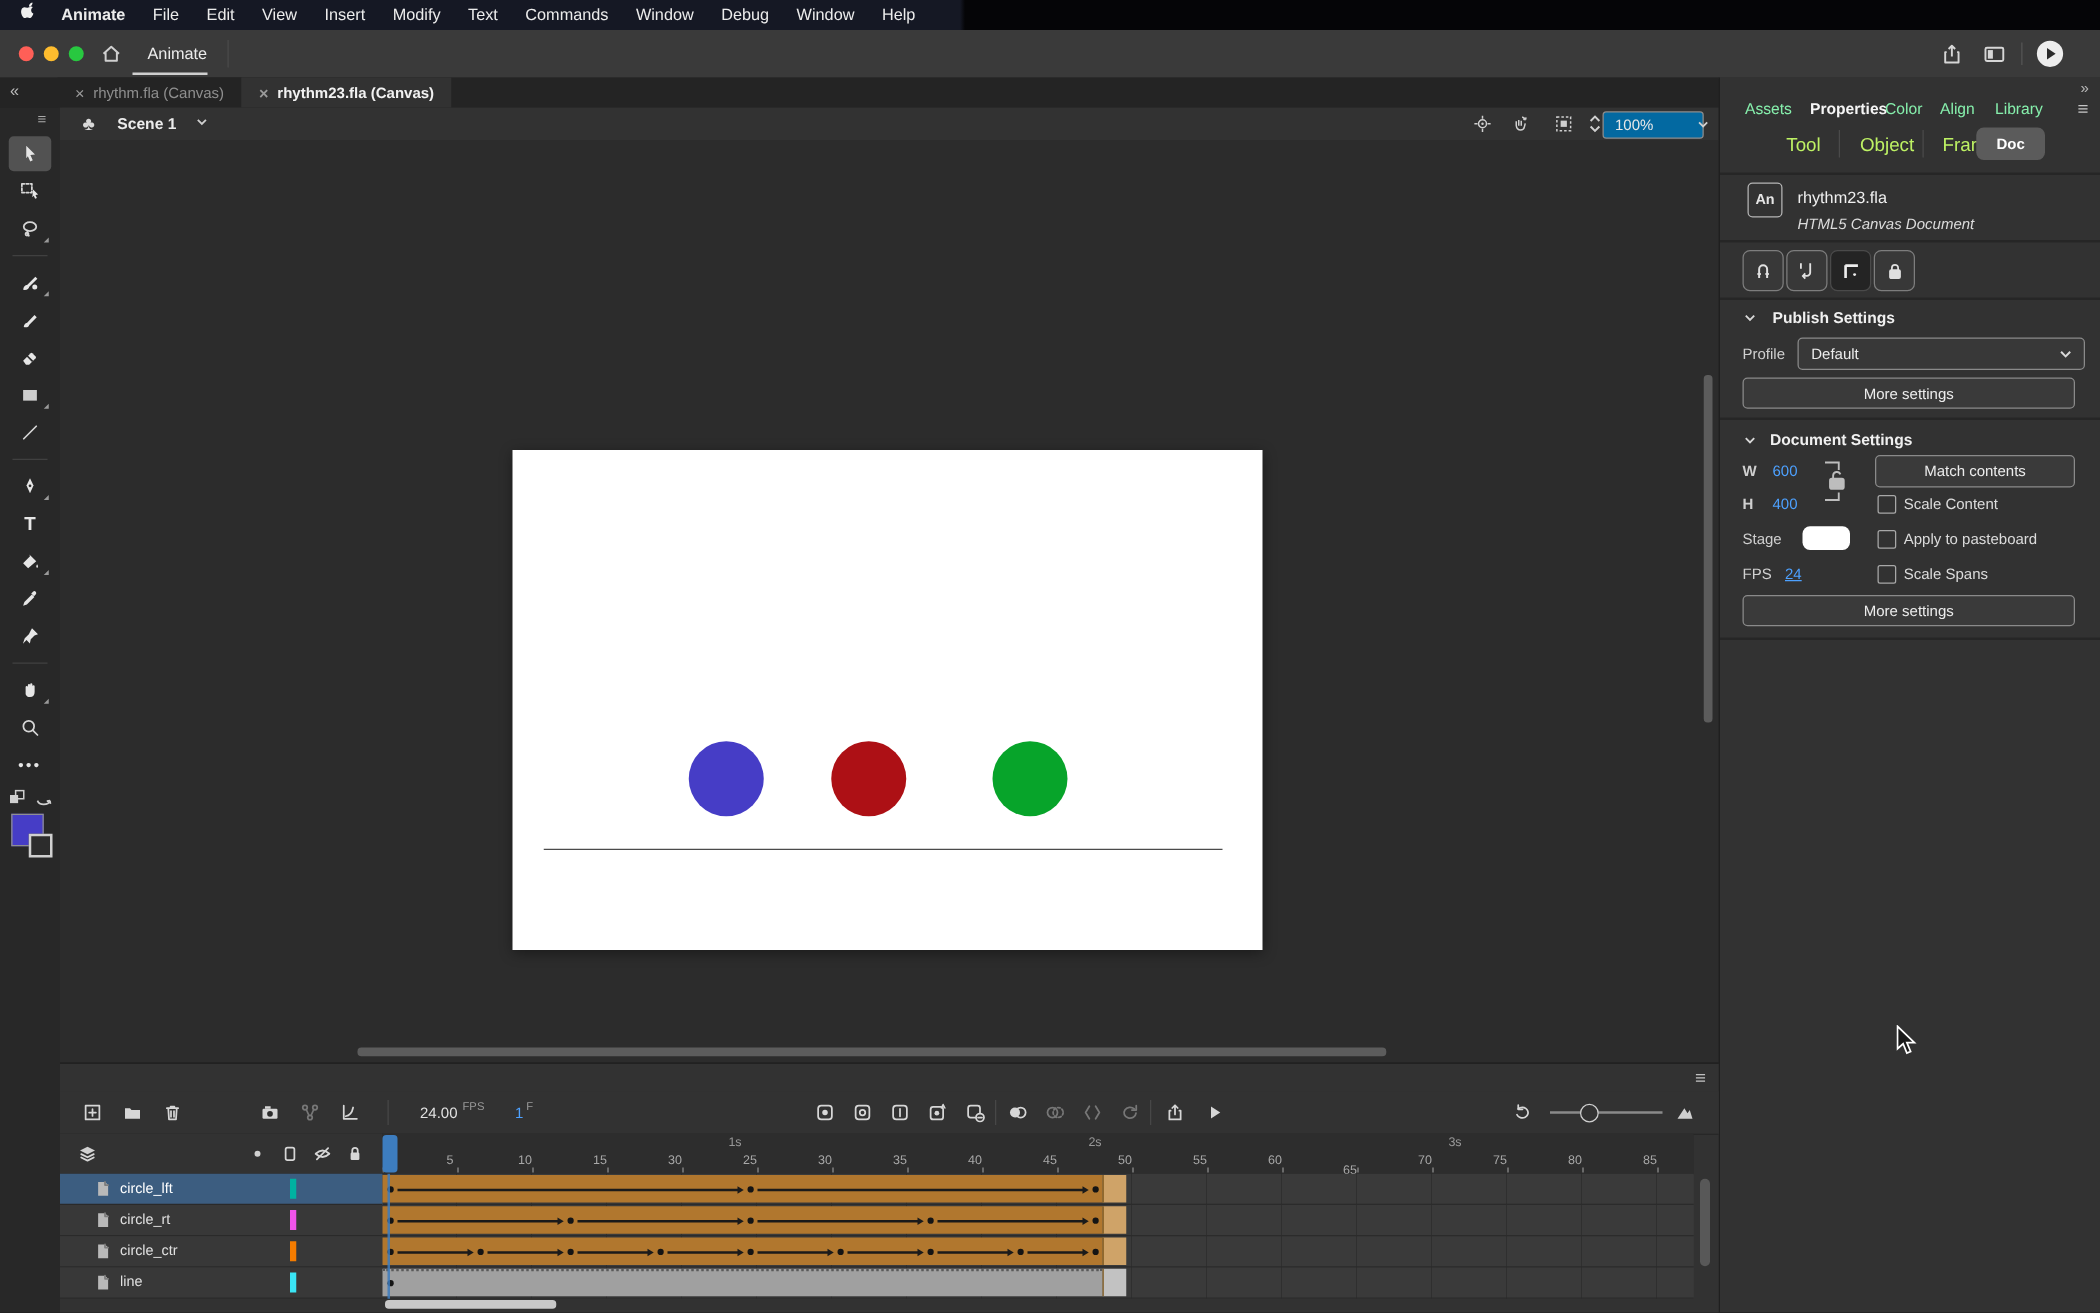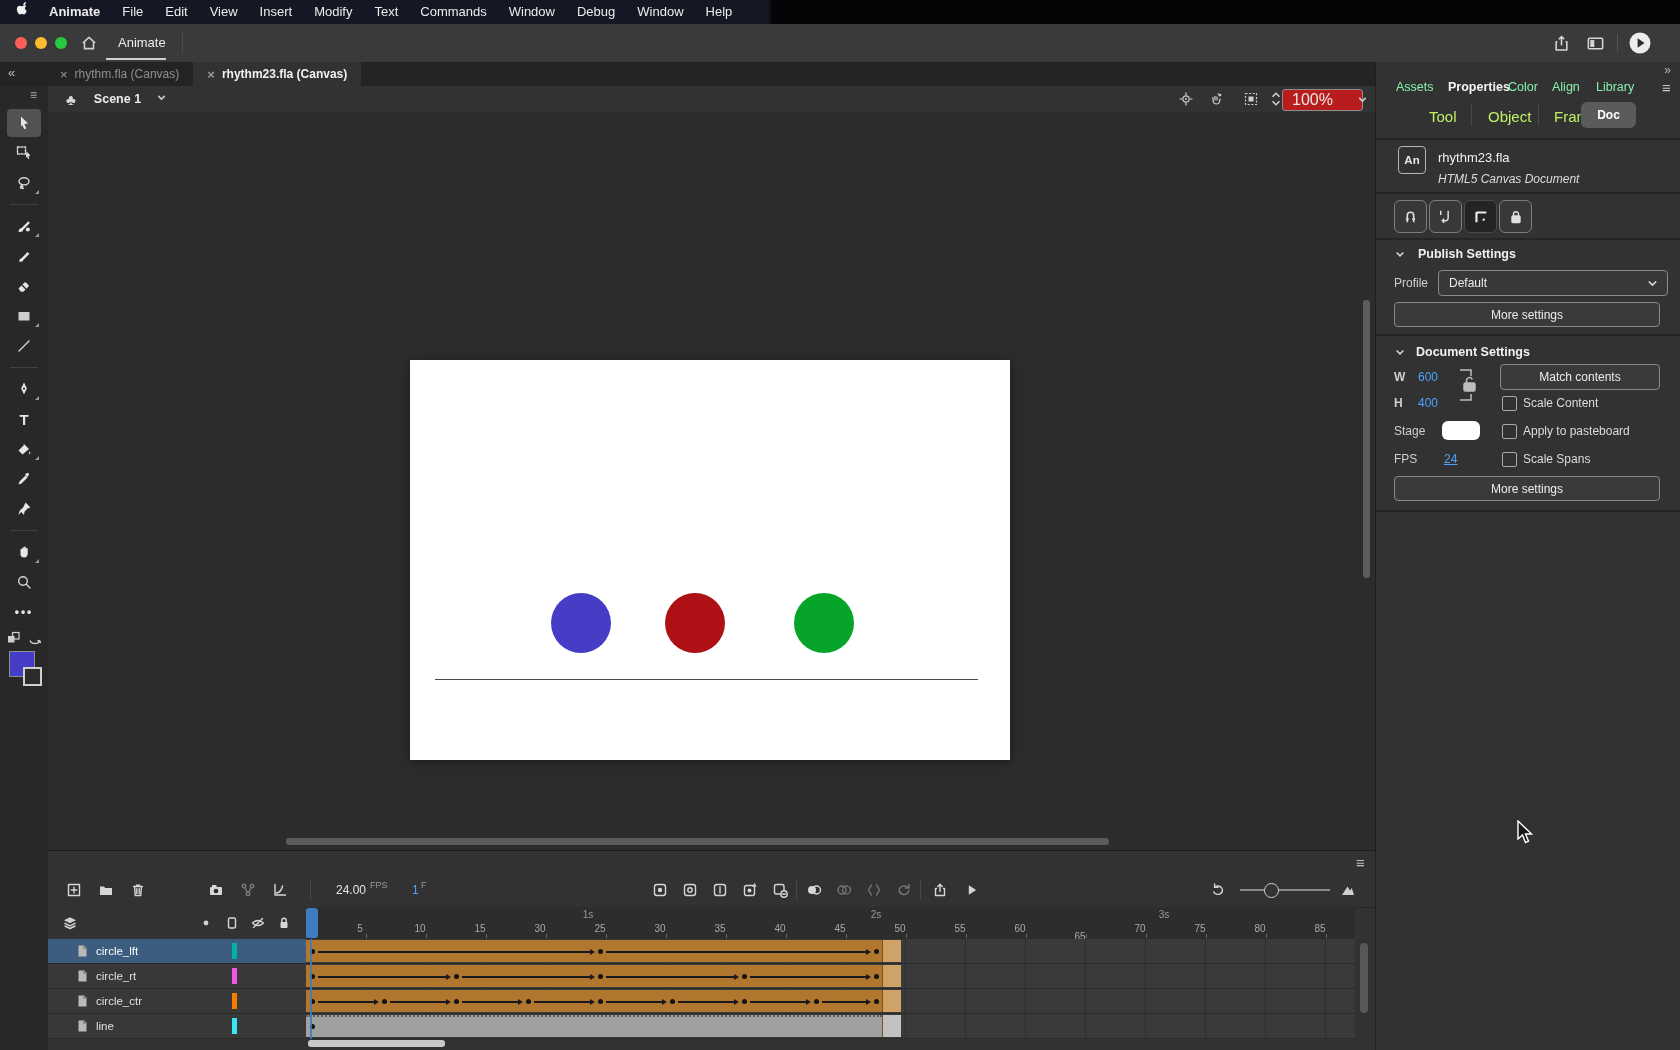--- a/index.html
+++ b/index.html
@@ -25,21 +25,21 @@
   .tool{width:48px;height:30px;display:flex;align-items:center;justify-content:center;position:relative;}
   .tool .hl{position:absolute;left:7px;top:1px;width:34px;height:28px;border-radius:4px;background:#525252;}
   .tool svg,.tool span{position:relative;}
   .tool-div{width:28px;height:1px;background:#404040;margin:6px 10px;}
   .flyout:after{content:"";position:absolute;right:9px;bottom:4px;border-left:4px solid transparent;border-bottom:4px solid #9a9a9a;}
   
   #scenebar{left:48px;top:86px;width:1327px;height:26px;background:#323232;border-bottom:1px solid #232323;display:flex;align-items:center;}
   #canvas{left:48px;top:112px;width:1327px;height:738px;background:#2c2c2c;overflow:hidden;}
   #stage{position:absolute;left:362px;top:248px;width:600px;height:400px;background:#ffffff;box-shadow:0 2px 10px rgba(0,0,0,.4);}
   #zoomdd{position:absolute;left:1234px;top:3px;width:70px;height:20px;border:1px solid #8d8d8d;border-radius:3px;
-     display:flex;align-items:center;padding-left:9px;color:#e8e8e8;font-size:16px;background:#b91c1c;}
+     display:flex;align-items:center;padding-left:9px;color:#e8e8e8;font-size:12px;background:#0369a1;}
   .sbicon{position:absolute;top:5px;width:16px;height:16px;}
   .scroll{position:absolute;background:#5c5c5c;border-radius:3px;}
   
   #panel{left:1375px;top:62px;width:305px;height:988px;background:#323232;border-left:1px solid #1f1f1f;font-size:12px;}
   .ptab{position:absolute;top:18px;color:#86efac;font-size:12.5px;}
   .ptab.active{color:#f5f5f5;font-weight:bold;}
   .subtab{position:absolute;top:46px;color:#bef264;font-size:15px;}
   .subsep{position:absolute;top:42px;width:1px;height:22px;background:#4a4a4a;}
   #docbtn{position:absolute;left:205px;top:40px;width:55px;height:26px;background:#5b5b5b;border-radius:6px;
      color:#fff;font-weight:bold;display:flex;align-items:center;justify-content:center;}
@@ -397,21 +397,21 @@
       <div style="position: absolute; left: 147px; top: 334px; color: rgb(220, 220, 220);">Scale Content</div>
       <div style="position: absolute; left: 126px; top: 362px; width: 13px; height: 13px; border: 1.5px solid rgb(168, 168, 168); border-radius: 2px;"></div>
       <div style="position: absolute; left: 147px; top: 362px; color: rgb(220, 220, 220);">Apply to pasteboard</div>
       <div style="position: absolute; left: 126px; top: 390px; width: 13px; height: 13px; border: 1.5px solid rgb(168, 168, 168); border-radius: 2px;"></div>
       <div style="position: absolute; left: 147px; top: 390px; color: rgb(220, 220, 220);">Scale Spans</div>
     </div>
 
   <span class="plabel" style="left:18px;top:362px;">Stage</span>
   <div class="abs" style="left:66px;top:359px;width:38px;height:19px;background:#ffffff;border-radius:6px;"></div>
   <span class="plabel" style="left:18px;top:390px;">FPS</span>
-  <span class="pblue" style="left:68px;top:390px;text-decoration:underline;">24</span>
+  <span class="pblue" style="left:52px;top:390px;text-decoration:underline;">24</span>
   <div class="pbtn" style="left:18px;top:414px;width:264px;height:23px;">More settings</div>
   <div class="pdiv" style="top:448px;"></div>
 </div>
 
 <div id="timeline" class="abs">
   <span class="abs" style="left:1308px;top:3px;color:#c0c0c0;font-size:15px;">≡</span>
   <div id="tl-toolbar">
     <span class="abs" style="left:288px;top:10px;color:#e3e3e3;font-size:12px;">24.00</span>
     <span class="abs" style="left:322px;top:7px;color:#9a9a9a;font-size:9px;">FPS</span>
     <span class="abs" style="left:364px;top:10px;color:#4da1ff;font-size:12px;">1</span>

